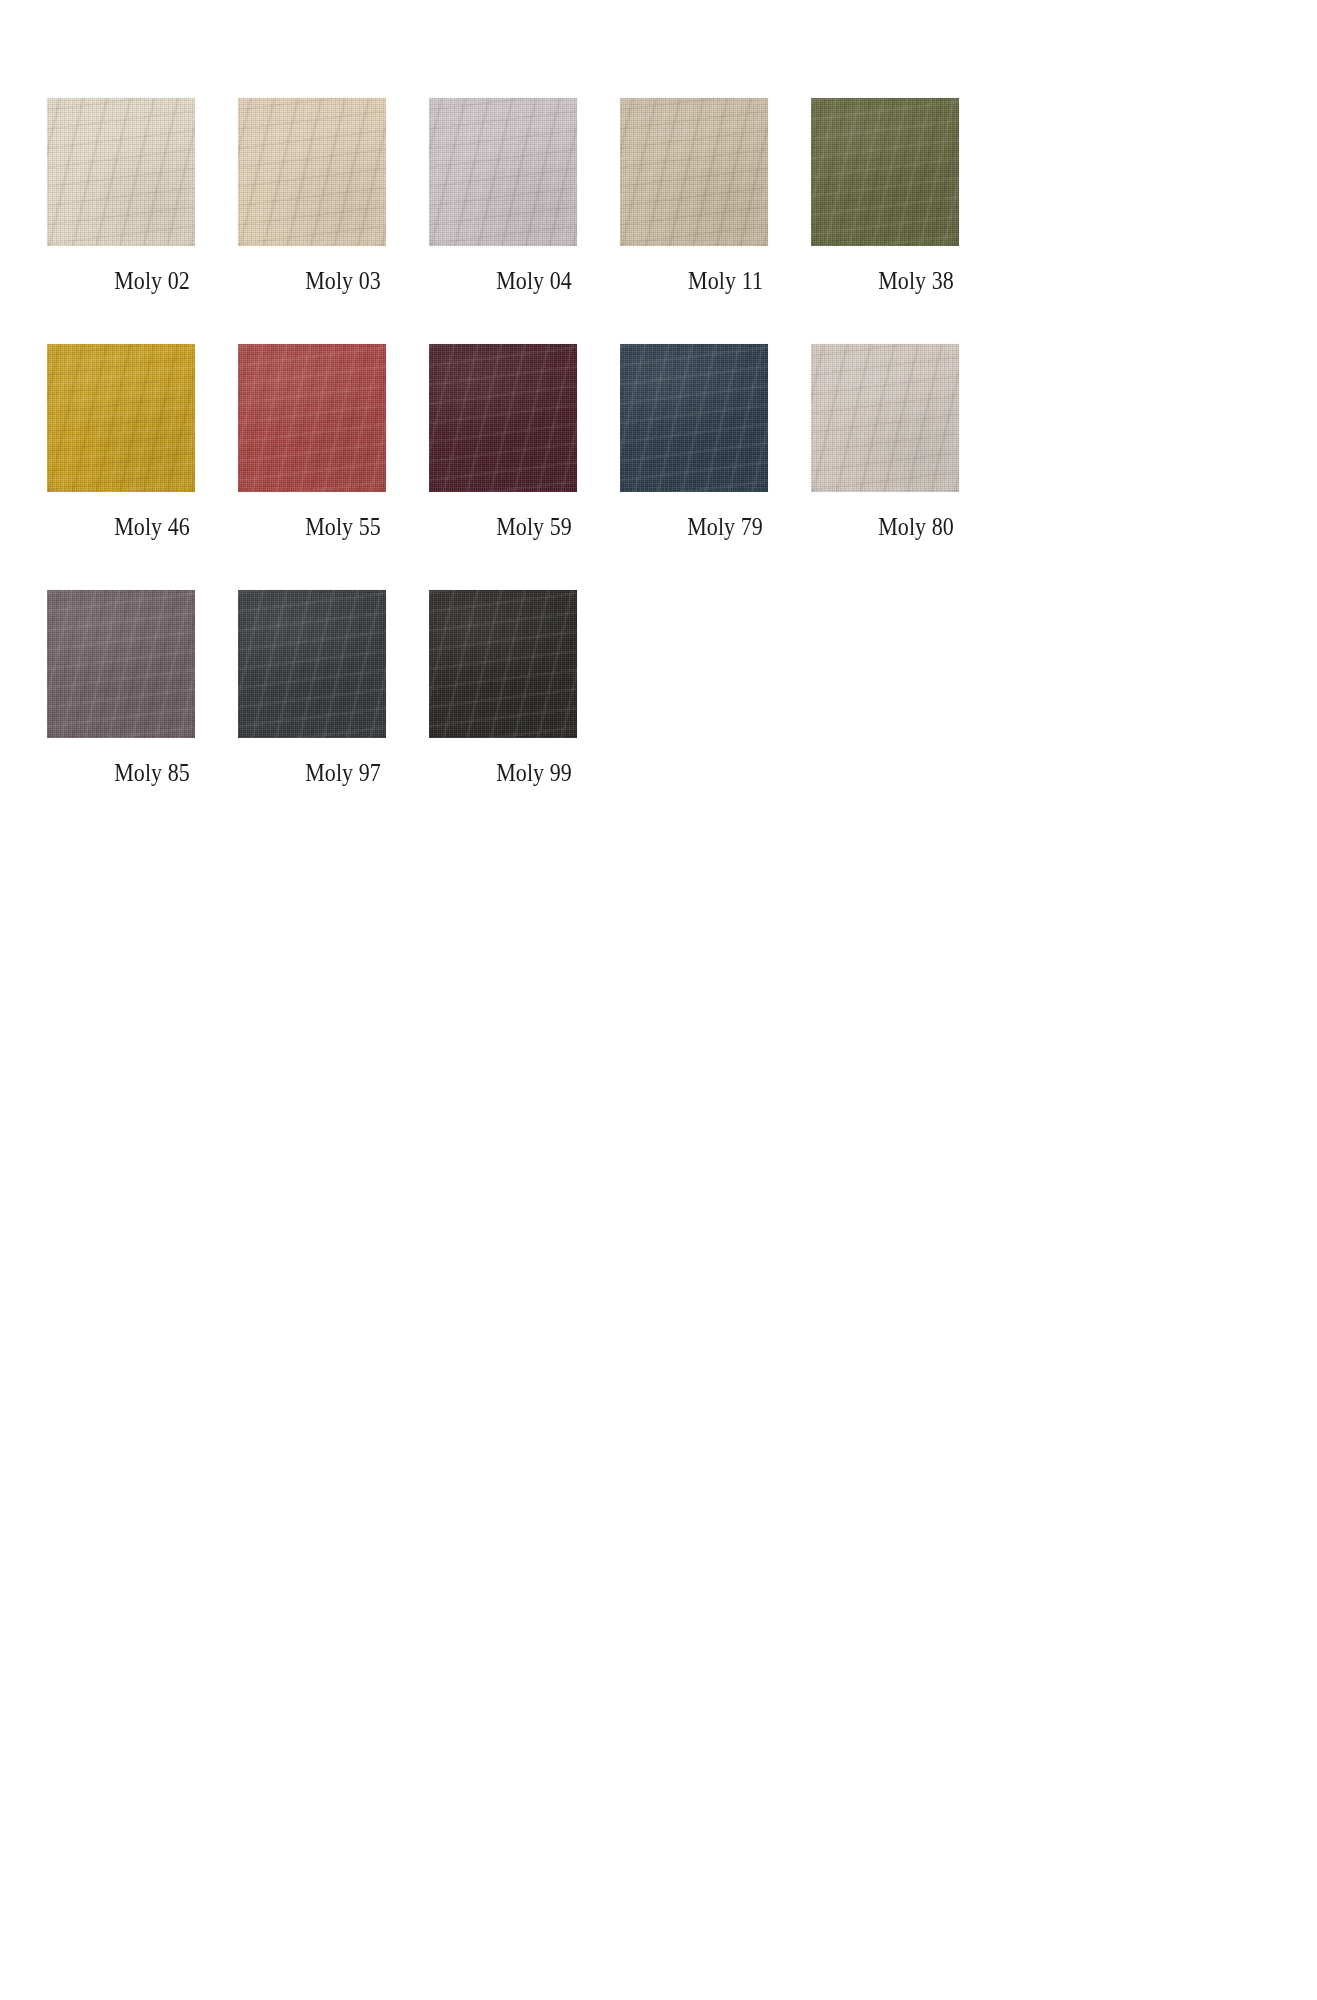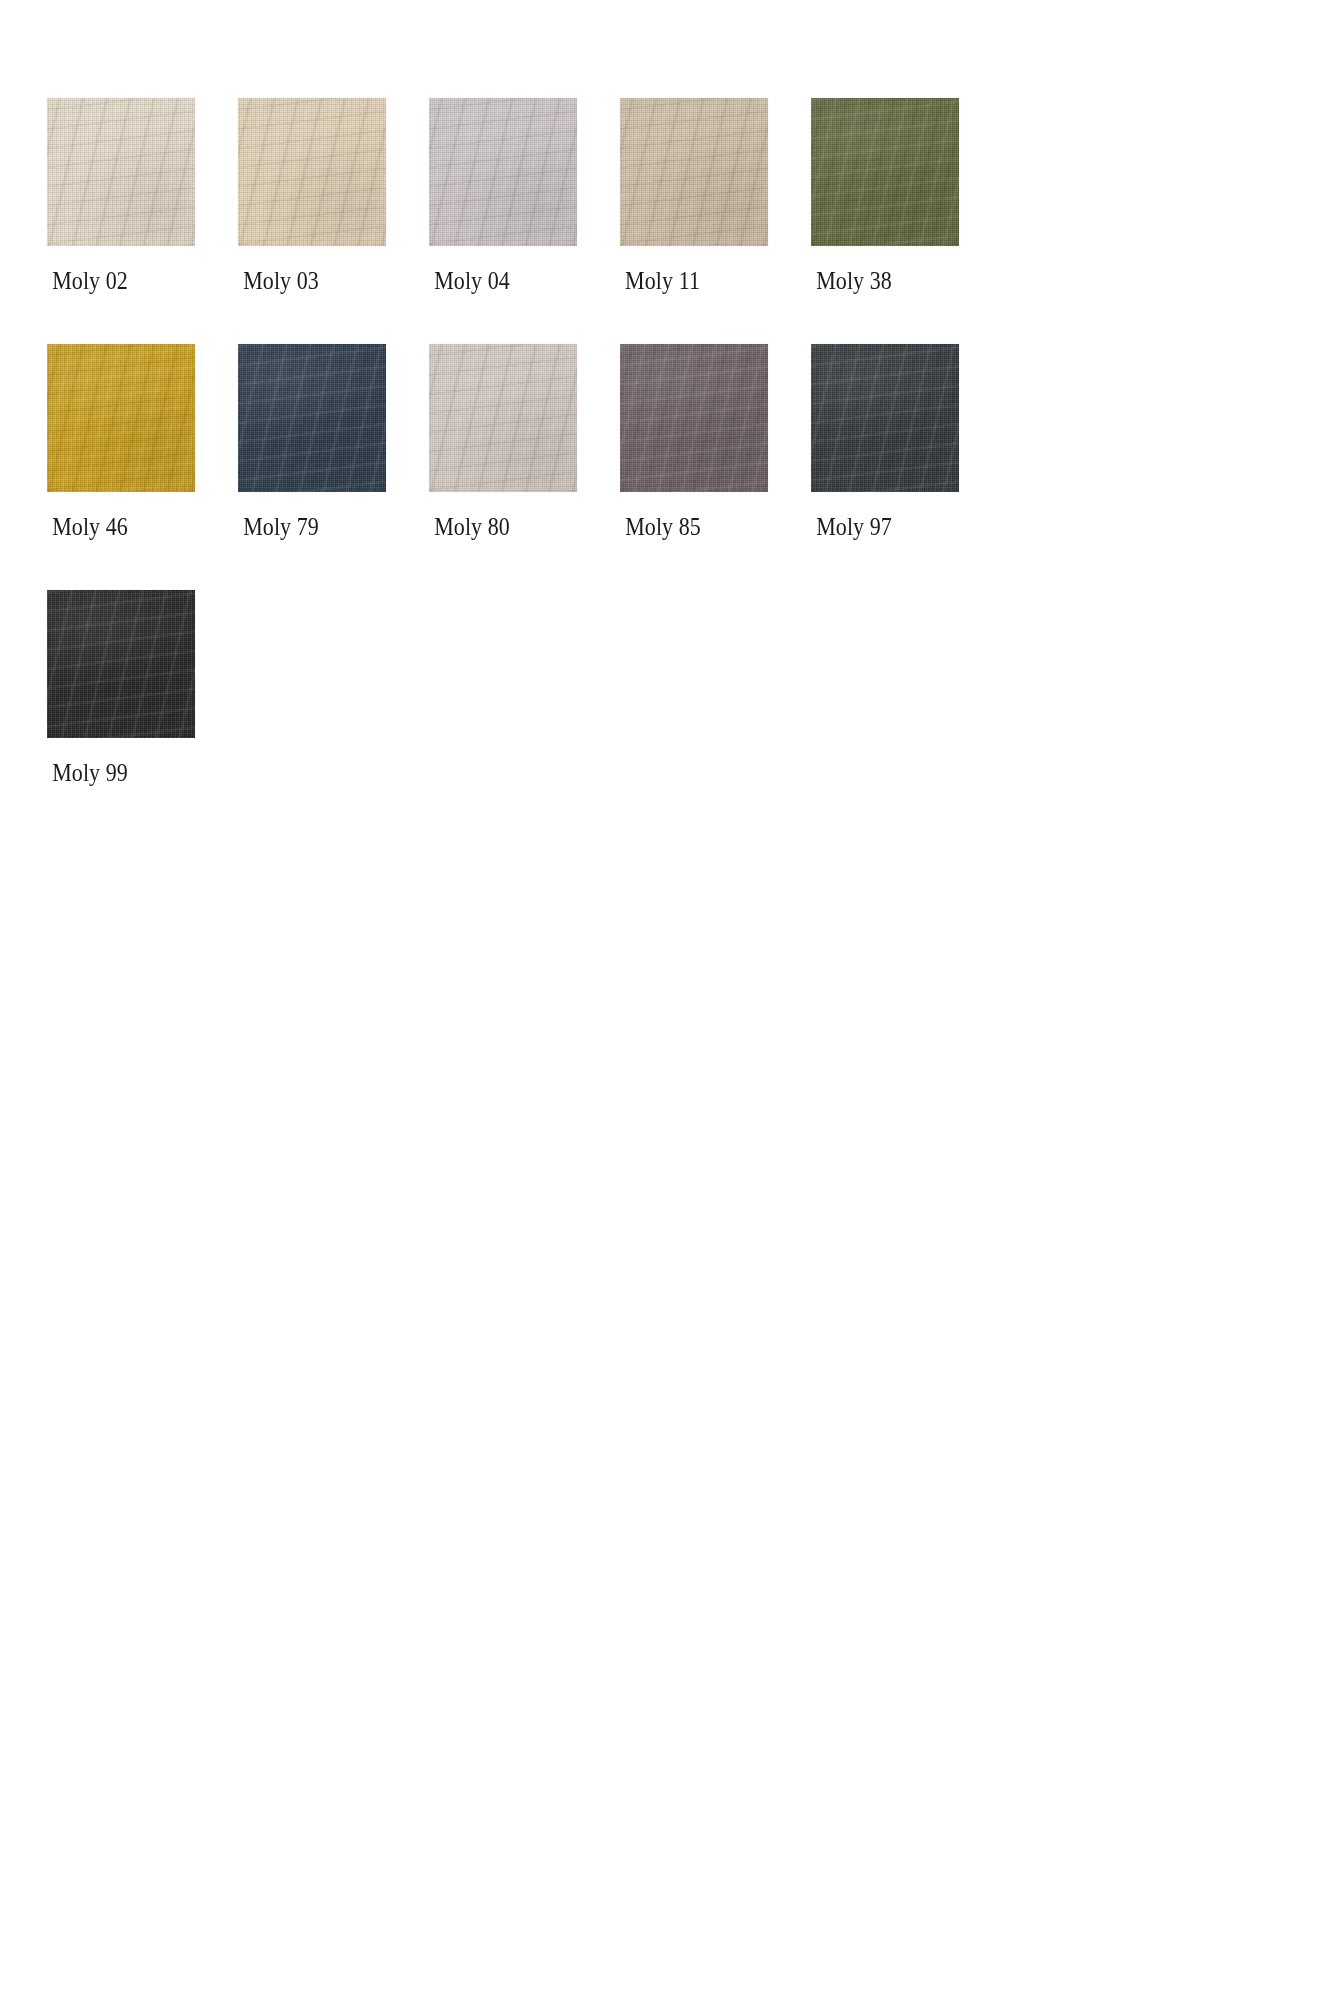--- a/index.html
+++ b/index.html
@@ -34,21 +34,21 @@
     grid-template-columns: repeat(5, 148px);
     grid-auto-rows: auto;
     column-gap: 43px;
     row-gap: 51px;
   }
 
   .swatch-cell {
     width: 148px;
     display: flex;
     flex-direction: column;
-    align-items: flex-start;
+    align-items: flex-end;
   }
 
   .swatch-chip {
     width: 148px;
     height: 148px;
     position: relative;
     overflow: hidden;
     background-color: #cccccc;
     box-shadow: 0 0 0 0.5px rgba(0,0,0,0.04);
   }
@@ -153,20 +153,28 @@
       </div>
       <div class="swatch-cell">
         <div class="swatch-chip" style="background-color: rgb(101, 105, 63);"></div>
         <div class="swatch-label">Moly 38</div>
       </div>
       <div class="swatch-cell">
         <div class="swatch-chip" style="background-color: rgb(205, 162, 31);"></div>
         <div class="swatch-label">Moly 46</div>
       </div>
       <div class="swatch-cell">
+        <div class="swatch-chip" style="background-color: rgb(171, 71, 68);"></div>
+        <div class="swatch-label">Moly 55</div>
+      </div>
+      <div class="swatch-cell">
+        <div class="swatch-chip" style="background-color: rgb(74, 30, 41);"></div>
+        <div class="swatch-label">Moly 59</div>
+      </div>
+      <div class="swatch-cell">
         <div class="swatch-chip" style="background-color: rgb(45, 60, 76);"></div>
         <div class="swatch-label">Moly 79</div>
       </div>
       <div class="swatch-cell">
         <div class="swatch-chip" style="background-color: rgb(213, 203, 195);"></div>
         <div class="swatch-label">Moly 80</div>
       </div>
       <div class="swatch-cell">
         <div class="swatch-chip" style="background-color: rgb(110, 96, 101);"></div>
         <div class="swatch-label">Moly 85</div>

